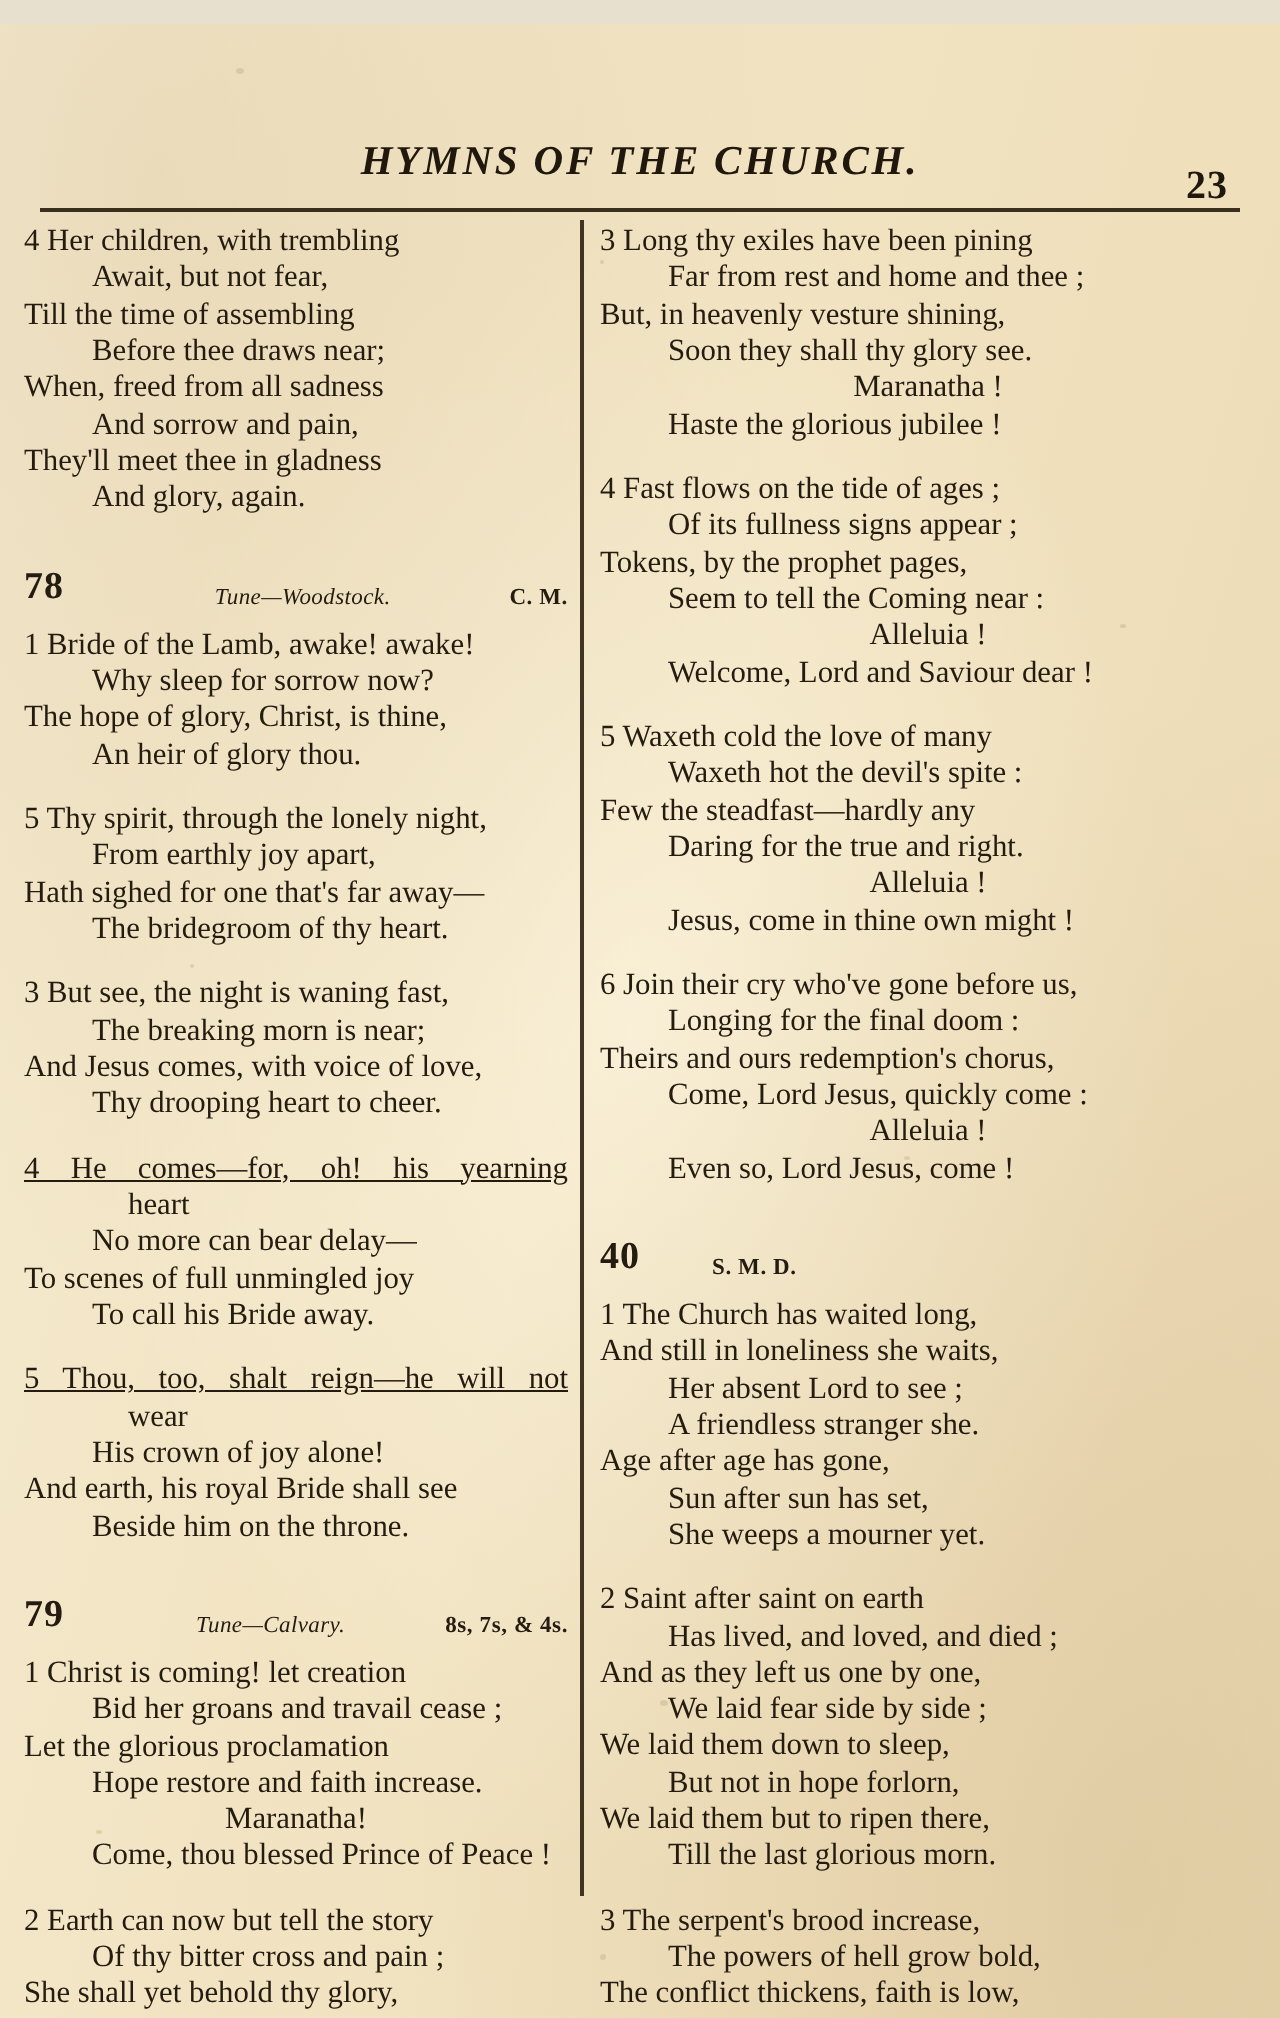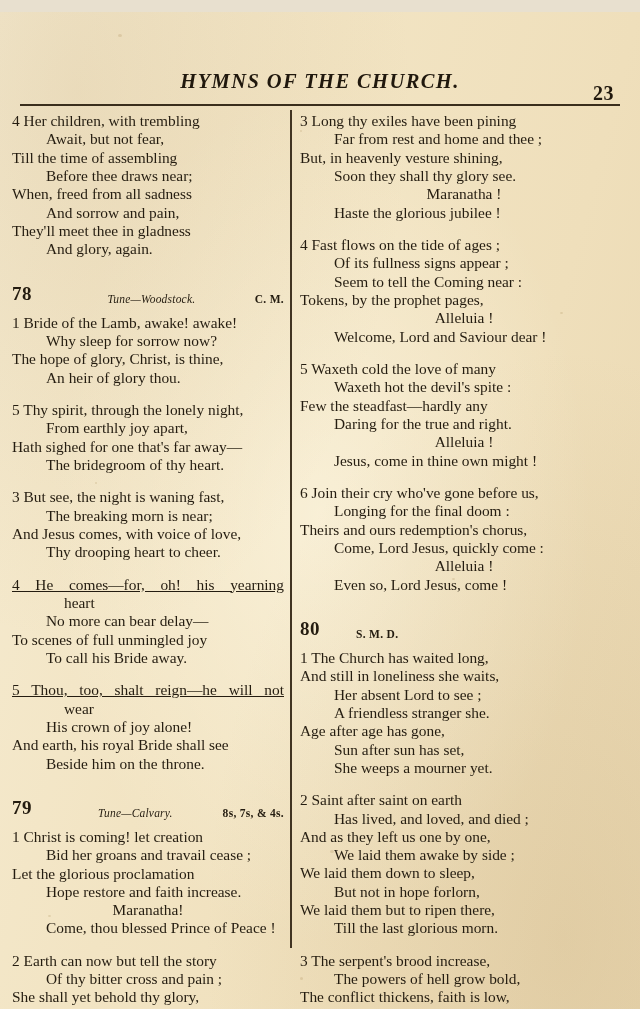--- a/index.html
+++ b/index.html
@@ -231,22 +231,22 @@
           <div class="line">3 Long thy exiles have been pining</div>
           <div class="line indent">Far from rest and home and thee ;</div>
           <div class="line flush">But, in heavenly vesture shining,</div>
           <div class="line indent">Soon they shall thy glory see.</div>
           <div class="line refrain">Maranatha !</div>
           <div class="line indent">Haste the glorious jubilee !</div>
         </div>
         <div class="stanza">
           <div class="line">4 Fast flows on the tide of ages ;</div>
           <div class="line indent">Of its fullness signs appear ;</div>
+          <div class="line flush">Tokens, by the prophet pages,</div>
           <div class="line indent">Seem to tell the Coming near :</div>
-          <div class="line flush">Tokens, by the prophet pages,</div>
           <div class="line refrain">Alleluia !</div>
           <div class="line indent">Welcome, Lord and Saviour dear !</div>
         </div>
         <div class="stanza">
           <div class="line">5 Waxeth cold the love of many</div>
           <div class="line indent">Waxeth hot the devil's spite :</div>
           <div class="line flush">Few the steadfast—hardly any</div>
           <div class="line indent">Daring for the true and right.</div>
           <div class="line refrain">Alleluia !</div>
           <div class="line indent">Jesus, come in thine own might !</div>
@@ -256,37 +256,37 @@
           <div class="line indent">Longing for the final doom :</div>
           <div class="line flush">Theirs and ours redemption's chorus,</div>
           <div class="line indent">Come, Lord Jesus, quickly come :</div>
           <div class="line refrain">Alleluia !</div>
           <div class="line indent">Even so, Lord Jesus, come !</div>
         </div>
       </div>
     <div>
         <div class="hymn">
           <div class="hymn-head">
-            <div class="hymn-num">80</div>
+            <div class="hymn-num">40</div>
             <div class="hymn-meter">S. M. D.</div>
           </div>
           <div class="stanza">
             <div class="line">1 The Church has waited long,</div>
             <div class="line flush">And still in loneliness she waits,</div>
             <div class="line indent">Her absent Lord to see ;</div>
             <div class="line indent">A friendless stranger she.</div>
             <div class="line flush">Age after age has gone,</div>
             <div class="line indent">Sun after sun has set,</div>
             <div class="line indent">She weeps a mourner yet.</div>
           </div>
           <div class="stanza">
             <div class="line">2 Saint after saint on earth</div>
             <div class="line indent">Has lived, and loved, and died ;</div>
             <div class="line flush">And as they left us one by one,</div>
-            <div class="line indent">We laid them awake by side ;</div>
+            <div class="line indent">We laid fear side by side ;</div>
             <div class="line flush">We laid them down to sleep,</div>
             <div class="line indent">But not in hope forlorn,</div>
             <div class="line flush">We laid them but to ripen there,</div>
             <div class="line indent">Till the last glorious morn.</div>
           </div>
           <div class="stanza">
             <div class="line">3 The serpent's brood increase,</div>
             <div class="line indent">The powers of hell grow bold,</div>
             <div class="line flush">The conflict thickens, faith is low,</div>
           </div>

